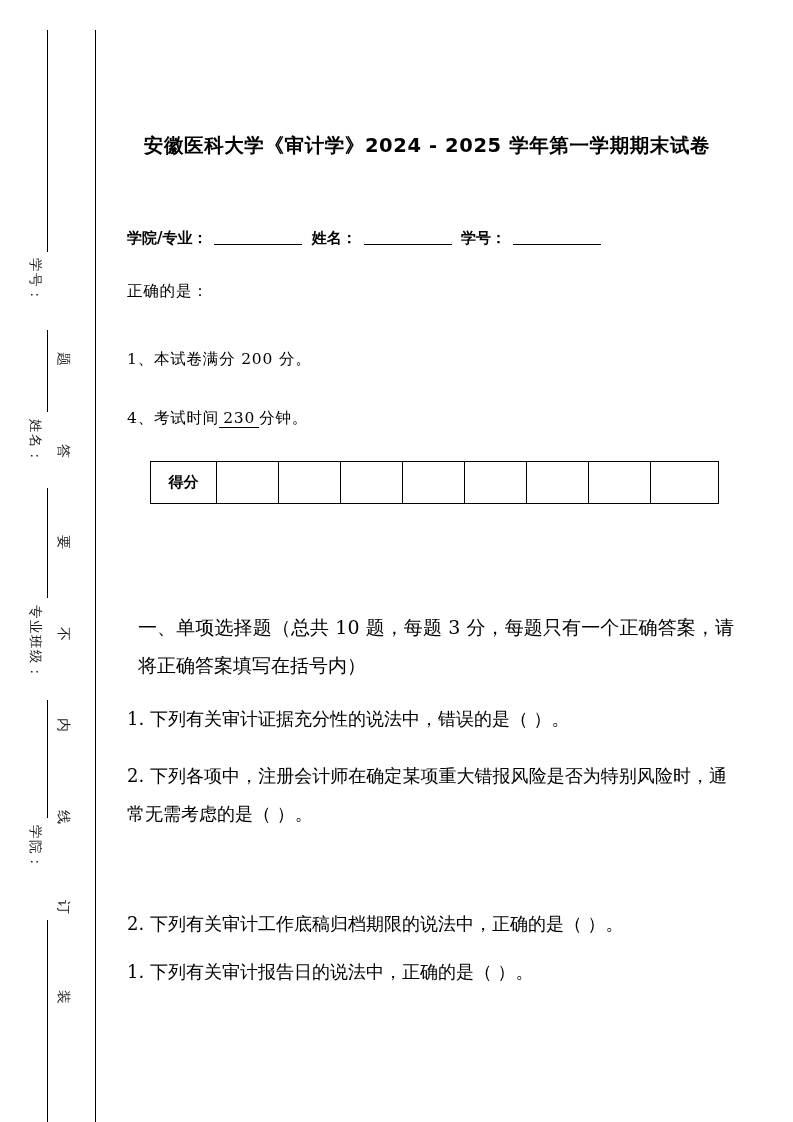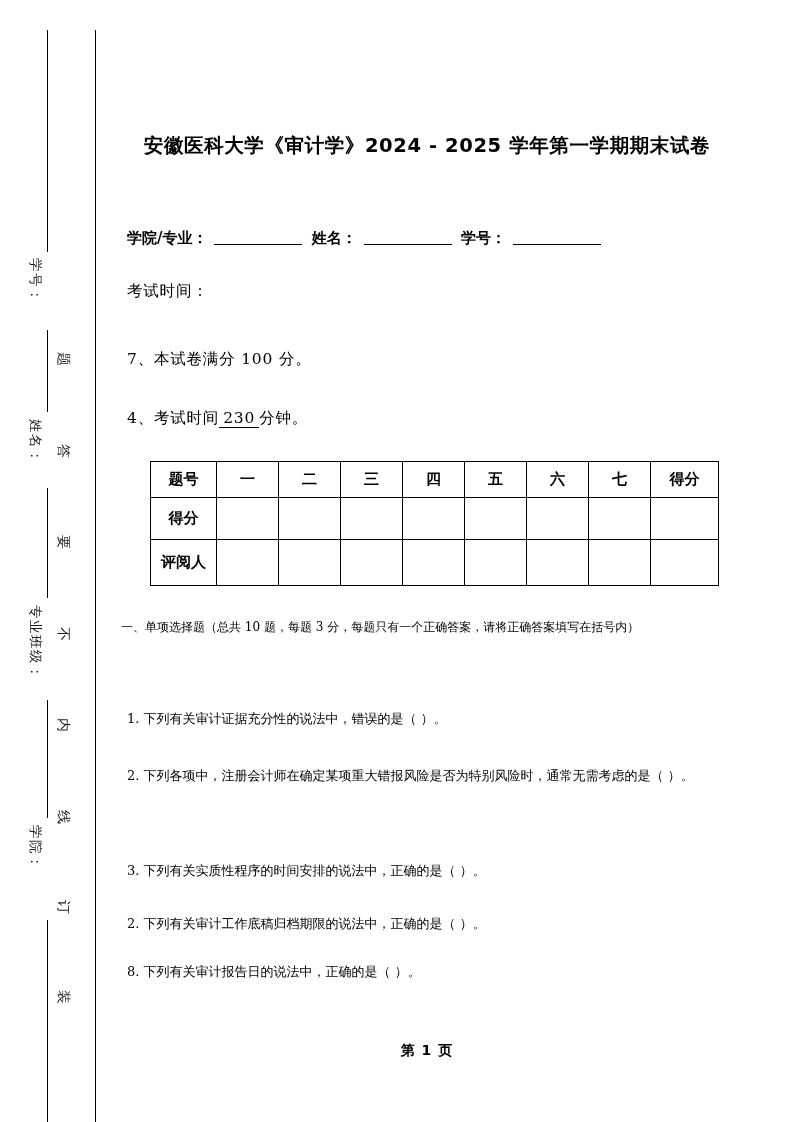--- a/index.html
+++ b/index.html
@@ -143,34 +143,34 @@
   #score-table .hdr-col { width: 65px; }
   #score-table .num-col { width: 61px; }
   #score-table .total-col { width: 67px; }
   #score-table tr.row-head td { height: 35px; }
   #score-table tr.row-score td { height: 41px; }
   #score-table tr.row-grader td { height: 45px; }
 
   
   #section-heading {
     position: absolute;
-    left: 11px;
+    left: 28px;
     top: 608px;
     width: 596px;
-    font-size: 12px;
+    font-size: 19px;
     line-height: 38px;
     text-align: justify;
     text-justify: inter-ideograph;
   }
 
   .question {
     position: absolute;
     left: 17px;
     width: 600px;
-    font-size: 13px;
+    font-size: 18px;
     line-height: 38px;
     text-align: justify;
     text-justify: inter-ideograph;
   }
   #question-1 { top: 700px; }
   #question-2 { top: 757px; }
   #question-3 { top: 852px; }
   #question-4 { top: 905px; }
   #question-5 { top: 953px; }
 
@@ -217,68 +217,44 @@
 <div id="page-body">
 
   <div id="exam-title">安徽医科大学《审计学》2024 - 2025 学年第一学期期末试卷</div>
 
   <div id="student-info">
     <span class="field">学院/专业：</span><span class="blank"></span>
     <span class="field">姓名：</span><span class="blank"></span>
     <span class="field">学号：</span><span class="blank"></span>
   </div>
 
-  <div class="notice-line" id="notice-heading">考试时间：</div>
-
-  <div class="notice-line" id="notice-item-1">7、本试卷满分 100 分。</div>
+  <div class="notice-line" id="notice-heading">正确的是：</div>
+
+  <div class="notice-line" id="notice-item-1">1、本试卷满分 200 分。</div>
 
   <div class="notice-line" id="notice-item-2">
     <span>4、考试时间</span><span class="inline-blank-val">230</span><span>分钟。</span>
   </div>
 
   <table id="score-table">
     <tbody>
-      <tr class="row-head">
-        <td class="hdr-col">题号</td>
-        <td class="num-col">一</td>
-        <td class="num-col">二</td>
-        <td class="num-col">三</td>
-        <td class="num-col">四</td>
-        <td class="num-col">五</td>
-        <td class="num-col">六</td>
-        <td class="num-col">七</td>
-        <td class="total-col">得分</td>
-      </tr>
       <tr class="row-score">
         <td class="hdr-col">得分</td>
-        <td class="num-col"></td>
-        <td class="num-col"></td>
-        <td class="num-col"></td>
-        <td class="num-col"></td>
-        <td class="num-col"></td>
-        <td class="num-col"></td>
-        <td class="num-col"></td>
-        <td class="total-col"></td>
-      </tr>
-      <tr class="row-grader">
-        <td class="hdr-col">评阅人</td>
         <td class="num-col"></td>
         <td class="num-col"></td>
         <td class="num-col"></td>
         <td class="num-col"></td>
         <td class="num-col"></td>
         <td class="num-col"></td>
         <td class="num-col"></td>
         <td class="total-col"></td>
       </tr>
     </tbody>
   </table>
 
   <div id="section-heading">一、单项选择题（总共 10 题，每题 3 分，每题只有一个正确答案，请将正确答案填写在括号内）</div>
 
   <div class="question" id="question-1">1. 下列有关审计证据充分性的说法中，错误的是（  ）。</div>
   <div class="question" id="question-2">2. 下列各项中，注册会计师在确定某项重大错报风险是否为特别风险时，通常无需考虑的是（  ）。</div>
-  <div class="question" id="question-3">3. 下列有关实质性程序的时间安排的说法中，正确的是（  ）。</div>
   <div class="question" id="question-4">2. 下列有关审计工作底稿归档期限的说法中，正确的是（  ）。</div>
-  <div class="question" id="question-5">8. 下列有关审计报告日的说法中，正确的是（  ）。</div>
-
-  <div id="page-footer">第 1 页</div>
+  <div class="question" id="question-5">1. 下列有关审计报告日的说法中，正确的是（  ）。</div>
+
 </div>
 
 </body></html>

